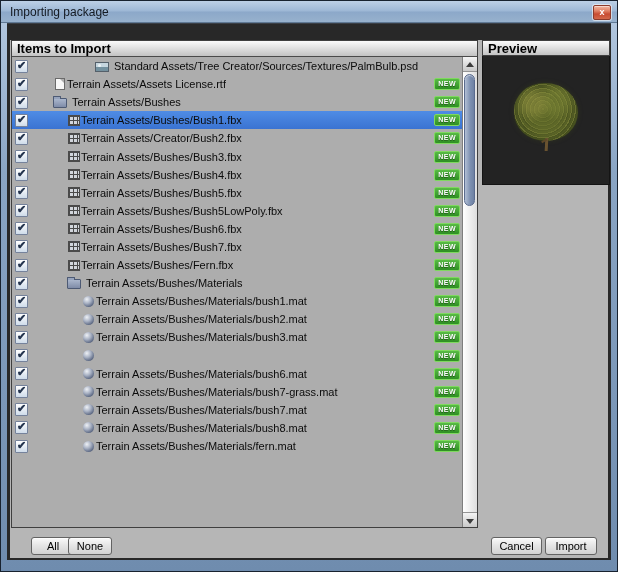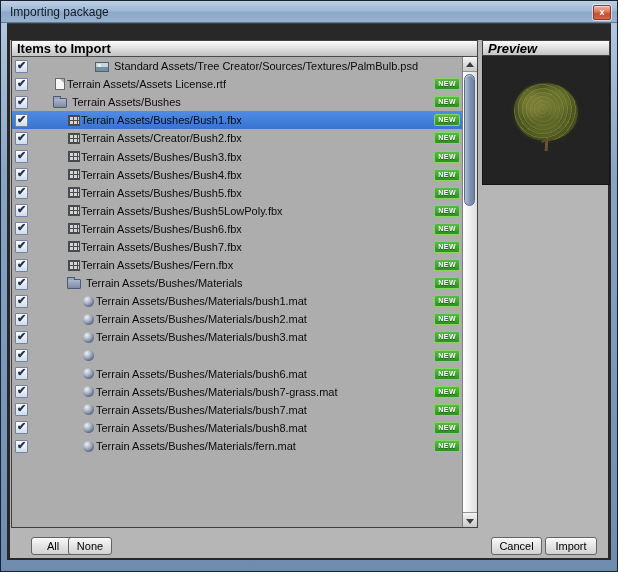--- a/index.html
+++ b/index.html
@@ -147,21 +147,21 @@
     border:4px solid transparent; border-bottom:none; border-top:5px solid #3c3c3c;
   }
   .sb-thumb{
     position:absolute; left:1px; top:17px; width:11px; height:132px;
     border-radius:6px; border:1px solid #5a6b8e;
     background:linear-gradient(90deg,#b2bfd5,#7c8fb0 60%,#6e81a3);
     box-shadow:inset 0 1px 0 rgba(255,255,255,.5);
   }
 
   
-  .preview-panel{ position:absolute; left:472px; top:0; width:128px;font-style:italic; }
+  .preview-panel{ position:absolute; left:472px; top:0; width:128px; }
   .preview-panel .panel-header{ border:1px solid #3f3f3f; }
   .preview-box{
     position:relative; width:128px; height:129px;
     background:var(--preview-bg,#232323);
     border:1px solid #141414; border-top:none; overflow:hidden;
   }
   .bush{
     position:absolute; left:31px; top:27px; width:64px; height:58px;
     border-radius:48% 52% 50% 50%;
     background:

